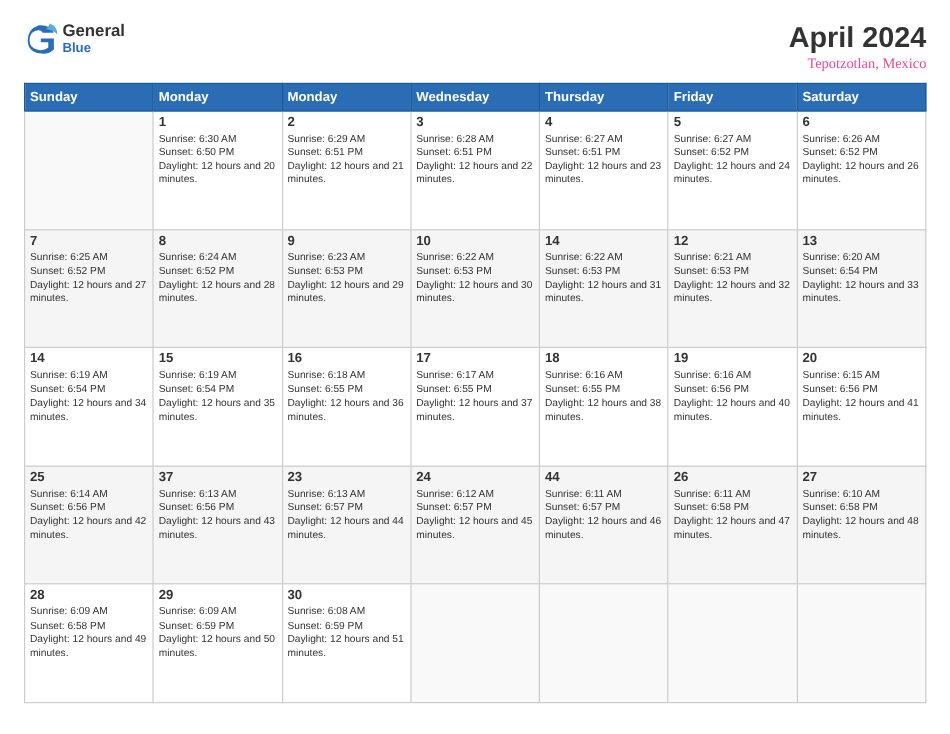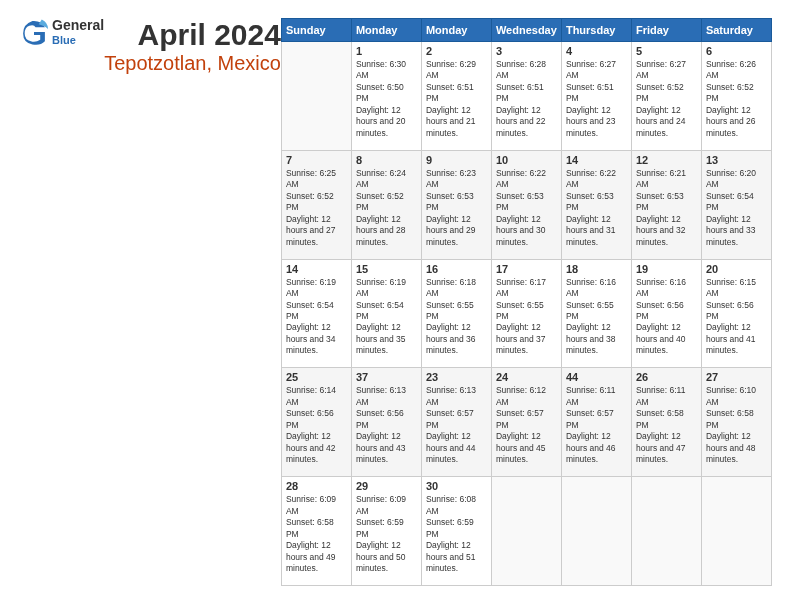--- a/index.html
+++ b/index.html
@@ -8,21 +8,21 @@
       background: #fff;
       width: 792px;
       height: 612px;
       overflow: hidden;
     }
     .page {
       width: 792px;
       height: 612px;
       padding: 18px 20px 26px 20px;
       display: flex;
-      flex-direction: row;
+      flex-direction: column;
       border-radius: 10px;
     }
     .header {
       display: flex;
       justify-content: space-between;
       align-items: flex-start;
       margin-bottom: 8px;
     }
     .logo {
       display: flex;
@@ -45,27 +45,28 @@
       color: #2a6db5;
     }
     .logo-icon {
       width: 28px;
       height: 28px;
     }
     .title-block {
       text-align: right;
     }
     .main-title {
-      font-size: 30px;
+      font-size: 24px;
       font-weight: bold;
       color: #333;
     }
     .subtitle {
-      font-size: 20px;
-      color: #c2410c;
+      font-size: 12px;
+      color: #ec4899;
+      font-family: Liberation Serif, serif;
     }
     .calendar {
       flex: 1;
       border: 1px solid #ccc;
       border-collapse: collapse;
       width: 100%;
       table-layout: fixed;
     }
     .calendar th {
       background-color: #2a6db5;

